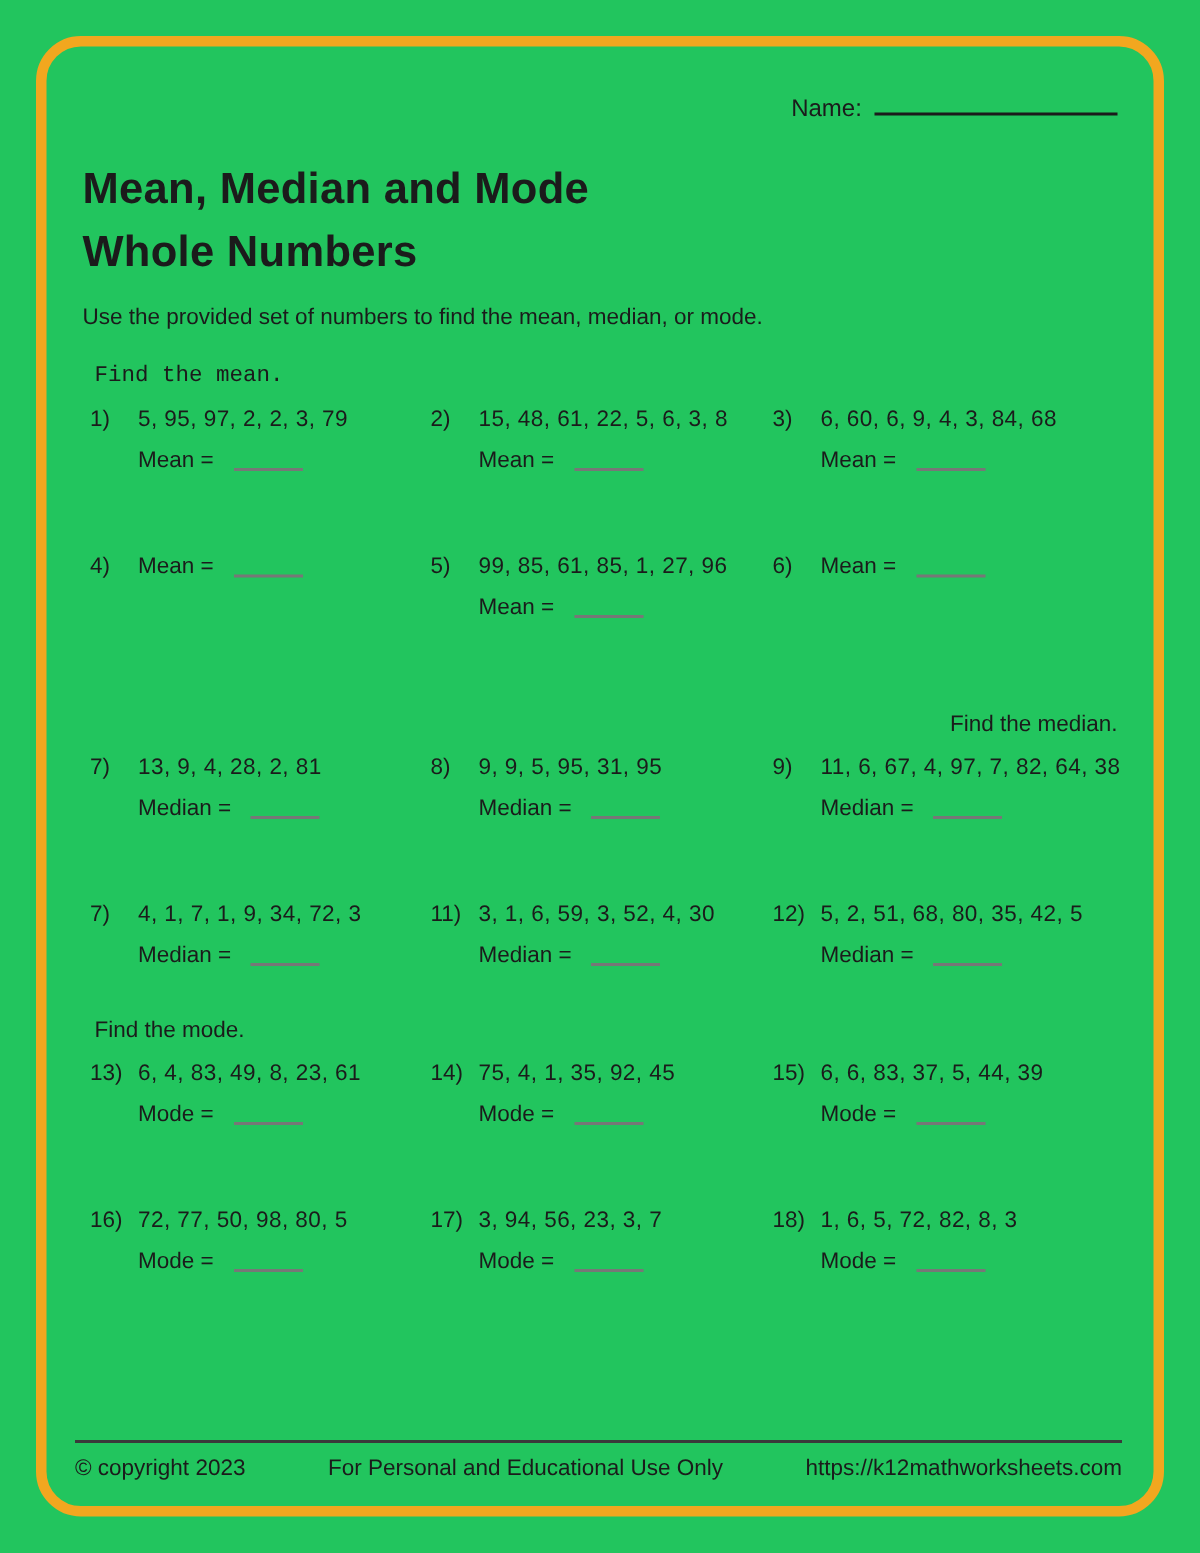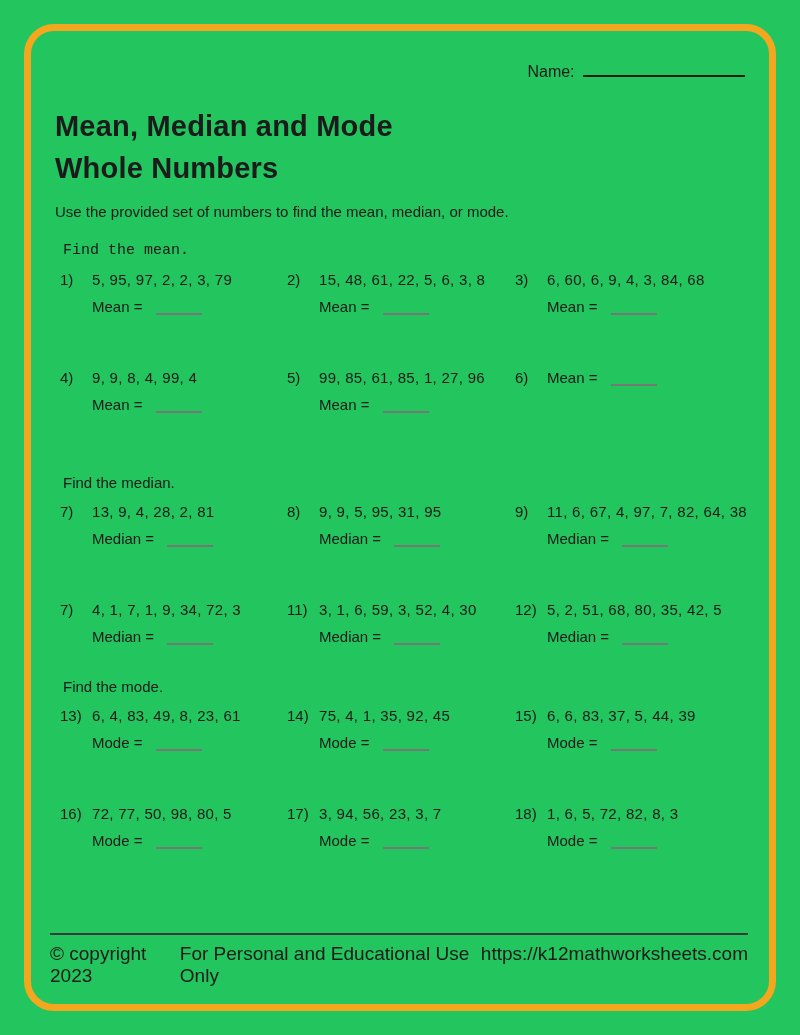--- a/index.html
+++ b/index.html
@@ -58,21 +58,21 @@
     margin-top: 14px;
     font-size: 15px;
   }
   
   .section-header {
     font-size: 15px;
     padding-left: 8px;
     height: 18px;
   }
   .sh-mean   { margin-top: 22px; font-family: Liberation Mono, monospace; }
-  .sh-median { margin-top: 56px; }
+  .sh-median { margin-top: 56px; text-align: right; }
   .sh-mode   { margin-top: 28px; }
   .problem-row {
     display: grid;
     grid-template-columns: 227px 228px 1fr;
     padding-left: 5px;
     margin-top: 6px;
   }
   .problem-row.second { margin-top: 44px; }
   .problem {
     display: flex;
@@ -96,21 +96,21 @@
   }
   
   .footer {
     position: absolute;
     left: 50px; right: 52px; bottom: 48px;
     border-top: 2px solid #3a3a3a;
     padding-top: 8px;
     display: flex;
     justify-content: space-between;
     align-items: baseline;
-    font-size: 19px;
+    font-size: 15px;
   }
   .footer a, .footer .url {
     color: #1b1b1b;
     text-decoration: none;
   }
 </style>
 </head>
 <body>
 
 <div class="page">
@@ -162,21 +162,20 @@
             <span class="answer-blank"></span>
           </div>
         </div>
       </div>
     </div>
 
     <div class="problem-row second">
       <div class="problem">
         <span class="pnum">4)</span>
         <div class="pbody">
-          <div class="numbers-line">9, 9, 8, 4, 99, 4</div>
           <div class="answer-line">
             <span>Mean =</span>
             <span class="answer-blank"></span>
           </div>
         </div>
       </div>
       <div class="problem">
         <span class="pnum">5)</span>
         <div class="pbody">
           <div class="numbers-line">99, 85, 61, 85, 1, 27, 96</div>

